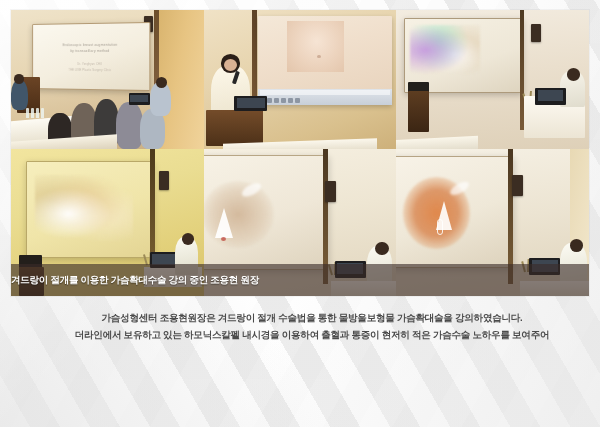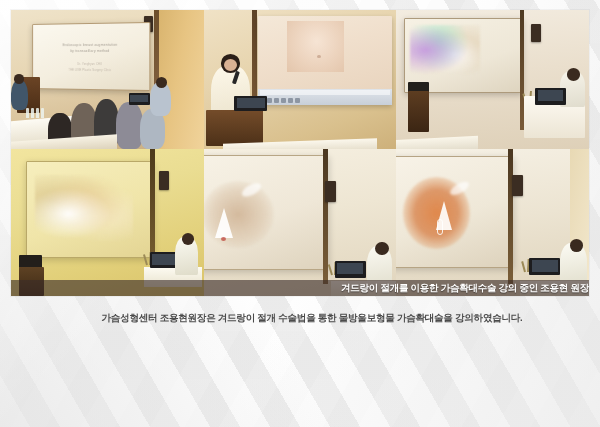--- a/index.html
+++ b/index.html
@@ -264,25 +264,25 @@
   #p6 .plant { right:28%; top:68%; width:7%; height:16%; }
   #p6 .sidewall { position:absolute; right:0; top:0; width:10%; height:100%;
       background:linear-gradient(100deg,#e8d9b4,#f2e7cc); }
 
   
   #caption-bar {
     position: absolute;
     left: 0;
     right: 0;
     bottom: 0;
-    height: 16px;
+    height: 32px;
     background: rgba(58,44,40,.62);
     display: flex;
     align-items: center;
-    justify-content: flex-end;
+    justify-content: flex-start;
     z-index: 6;
   }
   #caption-text {
     color: #ffffff;
     font-size: 9.5px;
     font-weight: bold;
     letter-spacing: -.25px;
     white-space: nowrap;
     text-shadow: 0 1px 1px rgba(0,0,0,.45);
   }
@@ -465,13 +465,14 @@
   </div>
 
   <div id="caption-bar">
     <span id="caption-text">겨드랑이 절개를 이용한 가슴확대수술 강의 중인 조용현 원장</span>
   </div>
 
 </div>
 
 <div id="body-copy">
   <p>가슴성형센터 조용현원장은 겨드랑이 절개 수술법을 통한 물방울보형물 가슴확대술을 강의하였습니다.</p>
+  <p>더라인에서 보유하고 있는 하모닉스칼펠 내시경을 이용하여 출혈과 통증이 현저히 적은 가슴수술 노하우를 보여주어</p>
 </div>
 
 </body></html>

